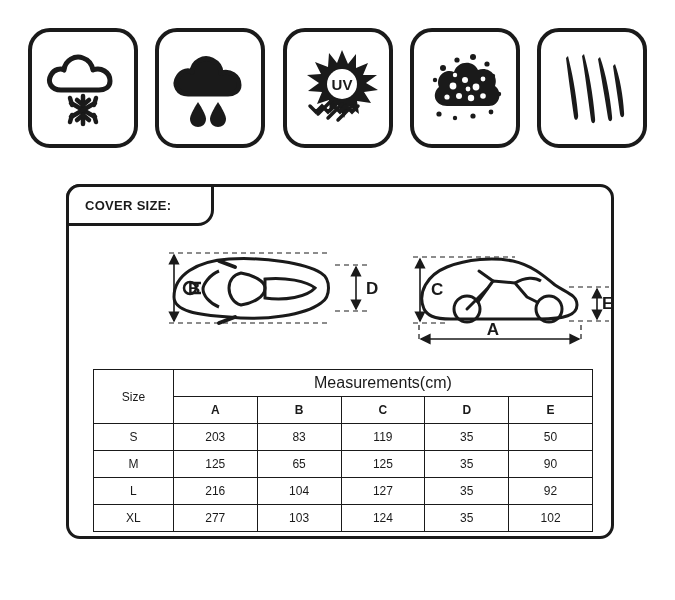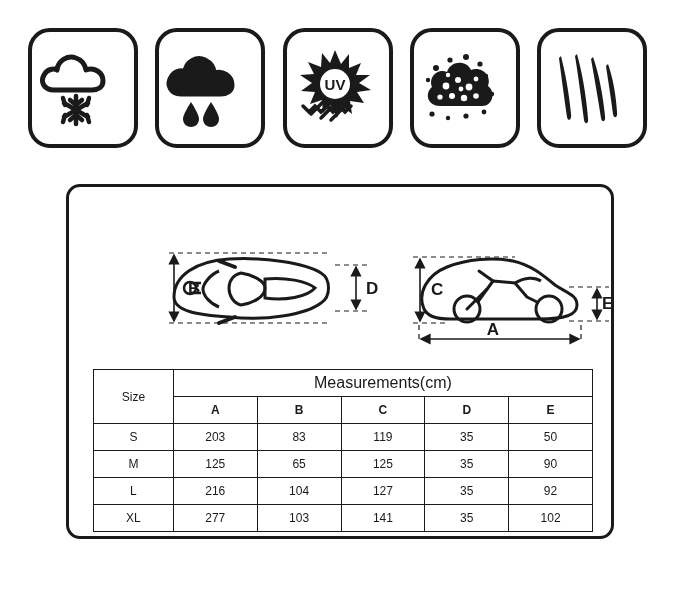--- a/index.html
+++ b/index.html
@@ -29,21 +29,21 @@
   }
   .icon-box {
     width: 110px;
     height: 120px;
     border: 4px solid #1a1a1a;
     border-radius: 22px;
     background: #ffffff;
     box-sizing: border-box;
     display: flex;
     align-items: center;
-    justify-content: flex-start;
+    justify-content: center;
   }
   .icon-box svg { display: block; }
 
   
   .cover-panel {
     position: absolute;
     left: 66px;
     top: 184px;
     width: 548px;
     height: 355px;
@@ -193,20 +193,21 @@
         <path d="M20 12 C24 28 28 48 30 70 C31 76 27 78 26 73 C23 52 20 30 18 14 Z"></path>
         <path d="M36 10 C41 28 45 50 47 74 C48 80 44 81 43 76 C40 54 37 30 34 12 Z"></path>
         <path d="M52 13 C58 30 62 52 64 72 C65 78 61 79 60 74 C57 54 53 32 50 15 Z"></path>
         <path d="M67 20 C72 34 75 52 76 68 C77 74 73 75 72 70 C70 54 67 36 65 22 Z"></path>
       </g>
     </svg>
   </div>
 </div>
 
 <div class="cover-panel">
+  <div class="cover-title-tab">COVER SIZE:</div>
 
   <div class="diagram-area">
     <svg width="548" height="130" viewBox="0 0 548 130">
       <defs>
         <marker id="ah" markerWidth="7" markerHeight="7" refX="6" refY="3.5" orient="auto">
           <path d="M0,0 L7,3.5 L0,7 z" fill="#1a1a1a"></path>
         </marker>
         <marker id="ah2" markerWidth="7" markerHeight="7" refX="1" refY="3.5" orient="auto">
           <path d="M7,0 L0,3.5 L7,7 z" fill="#1a1a1a"></path>
         </marker>
@@ -310,19 +311,19 @@
         <td>216</td>
         <td>104</td>
         <td>127</td>
         <td>35</td>
         <td>92</td>
       </tr>
       <tr>
         <td class="row-label">XL</td>
         <td>277</td>
         <td>103</td>
-        <td>141</td>
+        <td>124</td>
         <td>35</td>
         <td>102</td>
       </tr>
     </tbody>
   </table>
 </div>
 
 </body></html>

